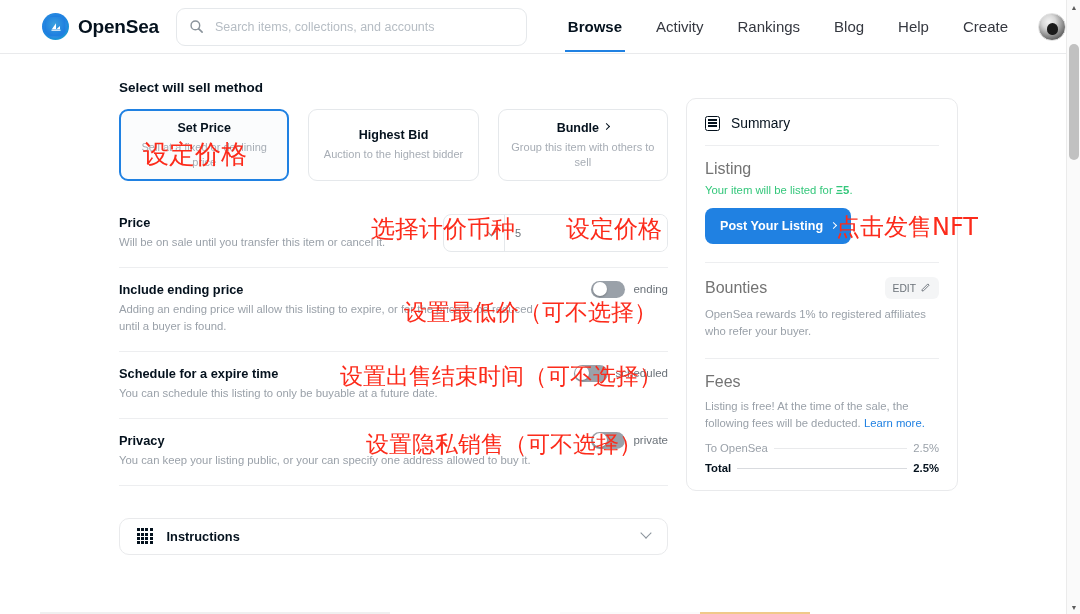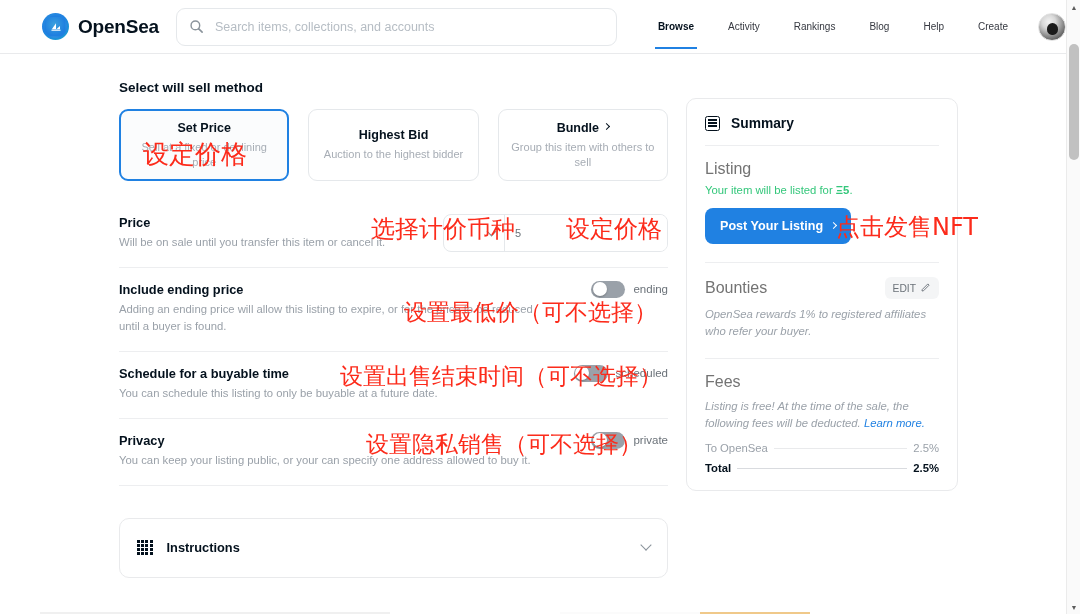--- a/index.html
+++ b/index.html
@@ -53,21 +53,21 @@
   .search-input {
     flex: 1; border: none; outline: none;
     margin-left: 11px; font-size: 12.5px;
     color: #04111d; font-family: "Liberation Sans", sans-serif;
     background: transparent;
   }
   .search-input::placeholder { color: #b6bdc4; }
   .nav { display: flex; align-items: center; margin-left: 24px; }
   .nav-item {
     position: relative;
-    font-size: 10px; color: #353840;
+    font-size: 15px; color: #353840;
     padding: 17px 0 17px 0; margin: 0 17px;
     cursor: pointer; white-space: nowrap;
   }
   .nav-item.active { color: #04111d; font-weight: 600; }
   .nav-item.active::after {
     content: ""; position: absolute;
     left: -3px; right: -3px; bottom: 0; height: 2.5px;
     background: #2081e2;
   }
   .avatar {
@@ -199,21 +199,21 @@
     width: 14px; height: 14px; border-radius: 50%;
     background: #ffffff;
     box-shadow: 0 1px 2px rgba(0,0,0,.25);
   }
   .toggle-label { font-size: 11.5px; color: #6b7279; }
 
   
   .instructions {
     margin-top: 32px;
     border: 1px solid #e9eaec; border-radius: 10px;
-    height: 60px; display: flex; align-items: center;
+    height: 37px; display: flex; align-items: center;
     padding: 0 17px; background: #fff; cursor: pointer;
   }
   .instr-icon {
     display: grid; grid-template-columns: repeat(4, 3px);
     grid-template-rows: repeat(4, 3px); gap: 1.2px;
   }
   .instr-icon i { background: #04111d; display: block; }
   .instr-label {
     margin-left: 14px; font-size: 12.8px; font-weight: 600; color: #04111d;
   }
@@ -235,21 +235,21 @@
   }
   .summary-icon {
     width: 15px; height: 15px; border: 1.6px solid #04111d;
     border-radius: 2.5px; position: relative;
     display: flex; flex-direction: column;
     justify-content: center; gap: 1.6px; padding: 0 2.2px;
   }
   .summary-icon i {
     display: block; height: 1.4px; background: #04111d; width: 100%;
   }
-  .summary-title { font-size: 13.8px; font-weight: 700; color: #04111d; }
+  .summary-title { font-size: 13.8px; font-weight: 400; color: #04111d; }
   .divider { height: 1px; background: #edeef0; margin: 2px 0 14px 0; }
 
   .block-title { font-size: 16px; font-weight: 400; color: #737373; }
   .listing-text {
     font-size: 11.3px; color: #34c77b; margin-top: 6px;
   }
   .eth-amount { font-weight: 700; text-align: center; }
   .post-btn {
     margin-top: 12px;
     background: #2081e2; color: #ffffff;
@@ -270,21 +270,21 @@
     display: flex; align-items: center; justify-content: space-between;
   }
   .edit-btn {
     background: #f4f5f6; border: none; border-radius: 6px;
     height: 22px; padding: 0 8px;
     display: inline-flex; align-items: center; gap: 5px;
     font-size: 10.3px; color: #6b7279; cursor: pointer;
     font-family: "Liberation Sans", sans-serif;
   }
   .body-text {
-    font-size: 11.3px; color: #9aa1a9; line-height: 1.5; margin-top: 7px; font-style: italic;
+    font-size: 11.3px; color: #9aa1a9; line-height: 1.5; margin-top: 7px;
   }
   .link { color: #2081e2; }
 
   .fee-row {
     display: flex; align-items: baseline; gap: 6px;
     font-size: 11.3px; color: #9aa1a9; margin-top: 10px;
   }
   .fee-row .dots { flex: 1; border-bottom: 1px solid #e9eaec; position: relative; top: -3px; }
   .fee-row.total { color: #04111d; font-weight: 700; margin-top: 8px; }
   .fee-row.total .dots { border-bottom: 1px solid #d9dbdf; }
@@ -398,21 +398,21 @@
         <div class="form-row">
           <div class="row-label">Include ending price</div>
           <div class="row-desc">Adding an ending price will allow this listing to expire, or for the price to be reduced until a buyer is found.</div>
           <div class="row-right">
             <div class="toggle"></div>
             <span class="toggle-label">ending</span>
           </div>
         </div>
 
         <div class="form-row">
-          <div class="row-label">Schedule for a buyable time</div>
+          <div class="row-label">Schedule for a expire time</div>
           <div class="row-desc">You can schedule this listing to only be buyable at a future date.</div>
           <div class="row-right">
             <div class="toggle"></div>
             <span class="toggle-label">scheduled</span>
           </div>
         </div>
 
         <div class="form-row">
           <div class="row-label">Privacy</div>
           <div class="row-desc">You can keep your listing public, or your can specify one address allowed to buy it.</div>

